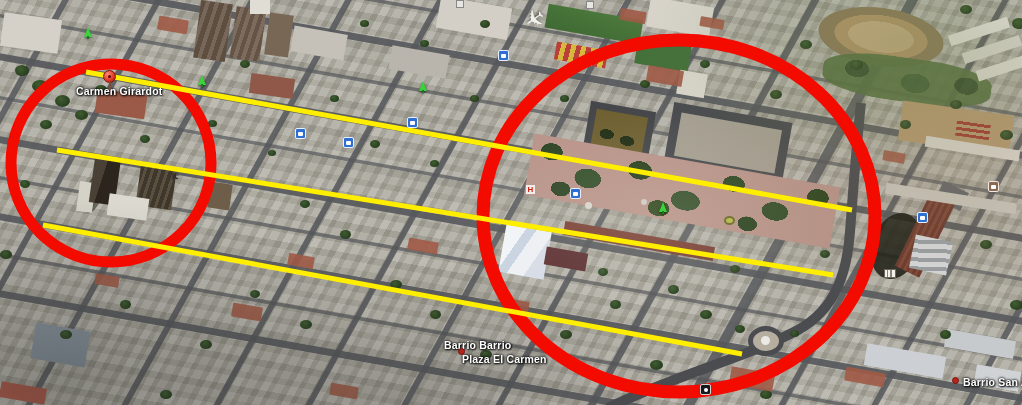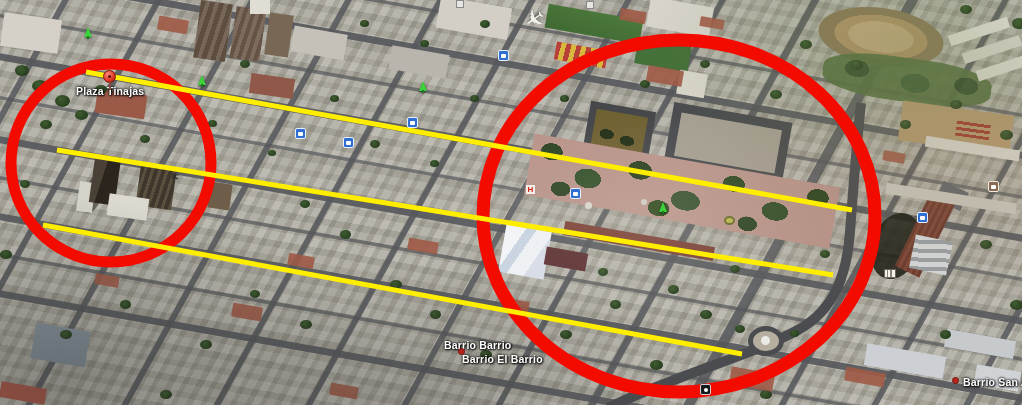--- a/index.html
+++ b/index.html
@@ -159,23 +159,23 @@
   <div class="feat" style="left:761px;top:336px;width:9px;height:9px;border-radius:50%;background:#eceae4;"></div>
 
   <svg id="annot" class="layer" width="1022" height="405" viewBox="0 0 1022 405">
     <ellipse cx="111" cy="163" rx="100" ry="99" fill="none" stroke-width="11" stroke="#f30b00"></ellipse>
     <ellipse cx="679" cy="216" rx="196" ry="176" fill="none" stroke-width="13" stroke="#f30b00"></ellipse>
     <line x1="86" y1="72" x2="852" y2="210" stroke-width="5" stroke="#ffee00"></line>
     <line x1="57" y1="150" x2="833" y2="275" stroke-width="5" stroke="#ffee00"></line>
     <line x1="43" y1="225" x2="742" y2="354" stroke-width="5" stroke="#ffee00"></line>
   </svg>
 
-  <div class="plabel" style="left:76px;top:85px;">Plaza Tinajas</div>
+  <div class="plabel" style="left:76px;top:85px;">Carmen Girardot</div>
   <div class="plabel" style="left:444px;top:339px;">Barrio Barrio</div>
-  <div class="plabel" style="left:462px;top:353px;">Barrio El Barrio</div>
+  <div class="plabel" style="left:462px;top:353px;">Plaza El Carmen</div>
   <div class="plabel" style="left:963px;top:376px;">Barrio San A</div>
   <div class="rdot" style="left:458px;top:348px;"></div>
   <div class="rdot" style="left:952px;top:377px;"></div>
 
   <div class="pushpin" style="left:103px;top:70px;"></div>
   <div class="poi" style="left:295px;top:128px;"></div>
   <div class="poi" style="left:343px;top:137px;"></div>
   <div class="poi" style="left:407px;top:117px;"></div>
   <div class="poi" style="left:498px;top:50px;"></div>
   <div class="poi" style="left:570px;top:188px;"></div>

